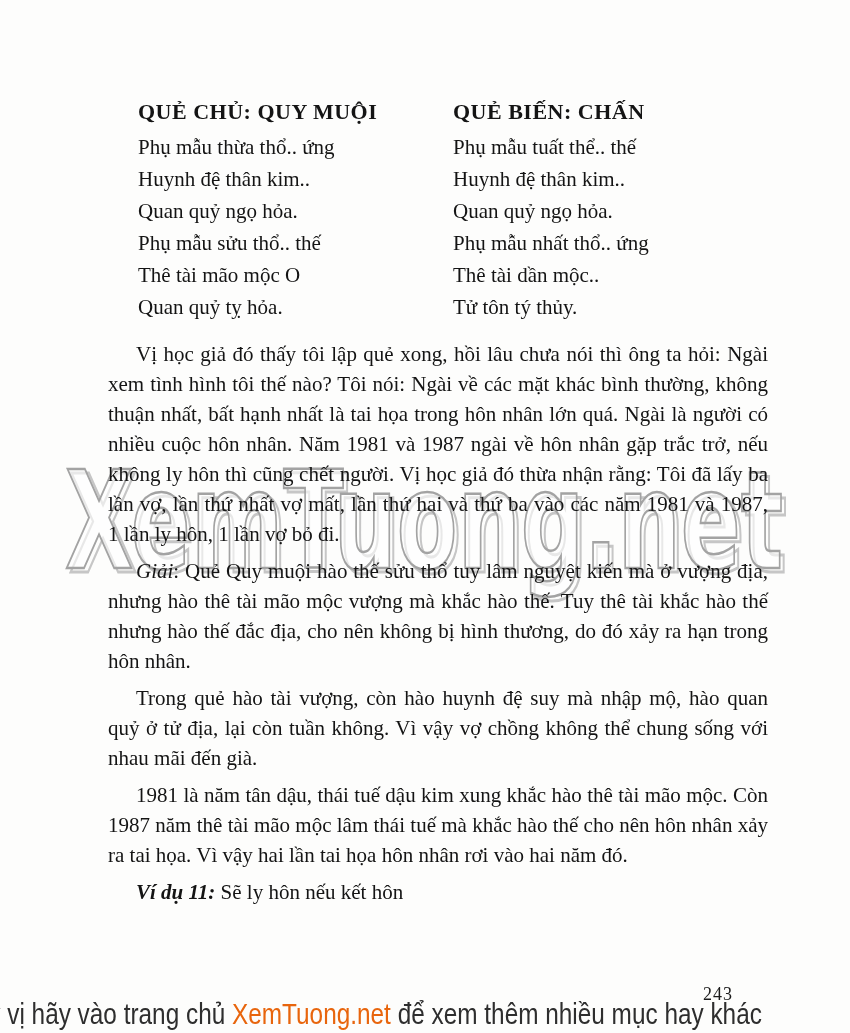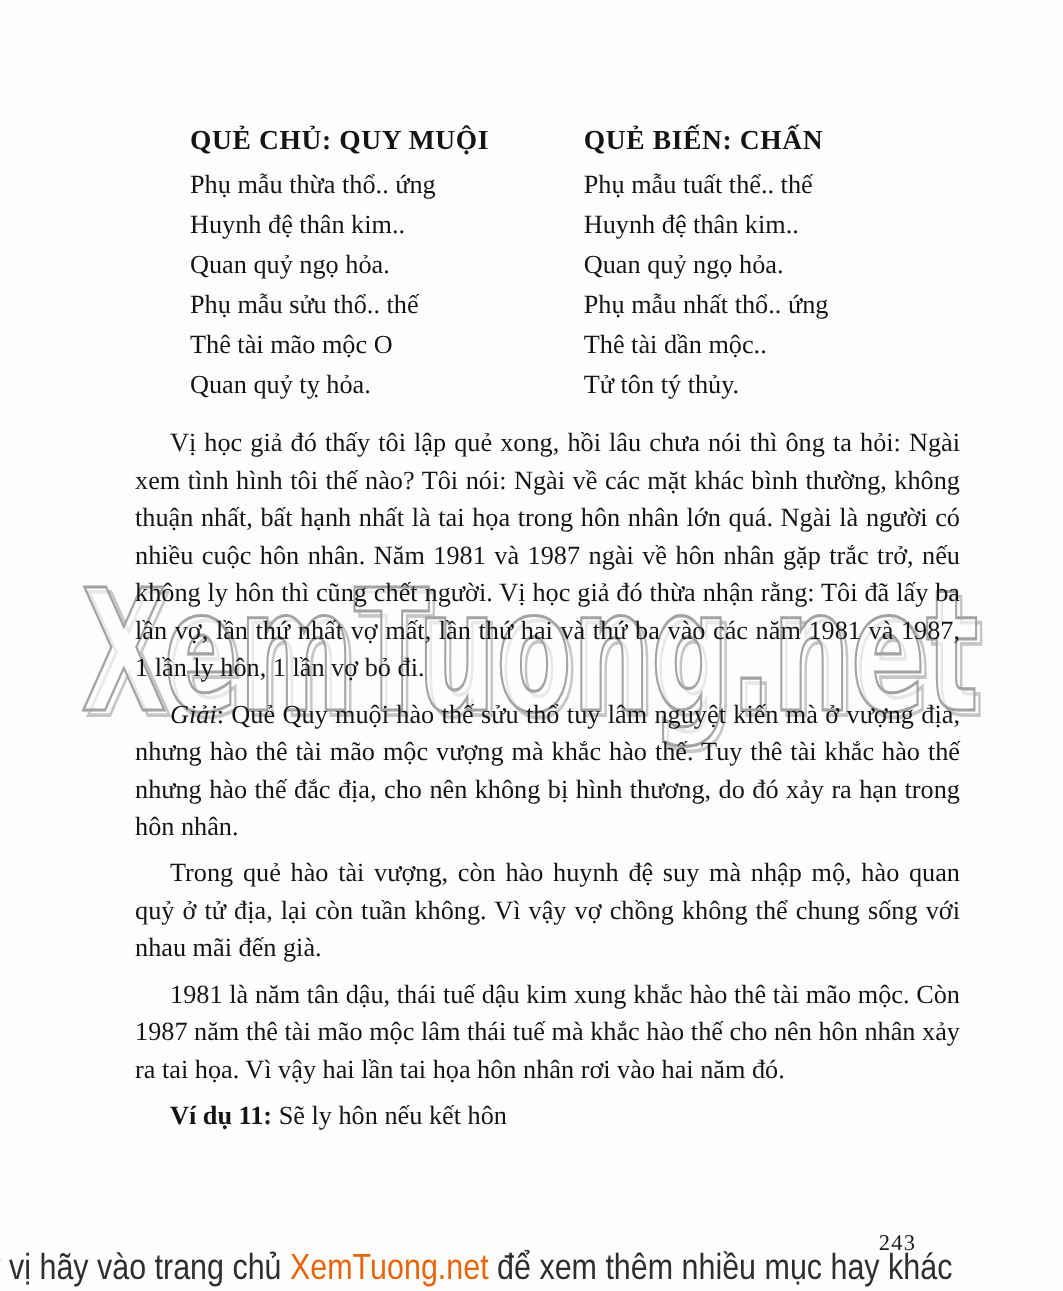--- a/index.html
+++ b/index.html
@@ -39,32 +39,32 @@
     margin-bottom: 7px;
   }
   .para.indent { text-indent: 28px; }
   .intro { margin-bottom: 0; }
 
   .hexagram-table {
     display: flex;
     margin: 14px 0 16px 0;
     line-height: 32px;
   }
-  .hex-col-main { width: 315px; margin-left: 44px; }
+  .hex-col-main { width: 315px; margin-left: 30px; }
   .hex-col-changed { flex: 1; }
   .hex-title {
     font-weight: 600;
     font-size: 22px;
     letter-spacing: 0.5px;
     margin-bottom: 3px;
   }
   .hex-line { white-space: nowrap; }
 
   .label-italic { font-style: italic; }
-  .label-bold-italic { font-weight: bold; }
+  .label-bold-italic { font-style: italic; font-weight: bold; }
 
   
   .footer {
     position: absolute;
     left: 0;
     bottom: 2px;
     width: 718px;
     height: 42px;
     z-index: 3;
     display: flex;

